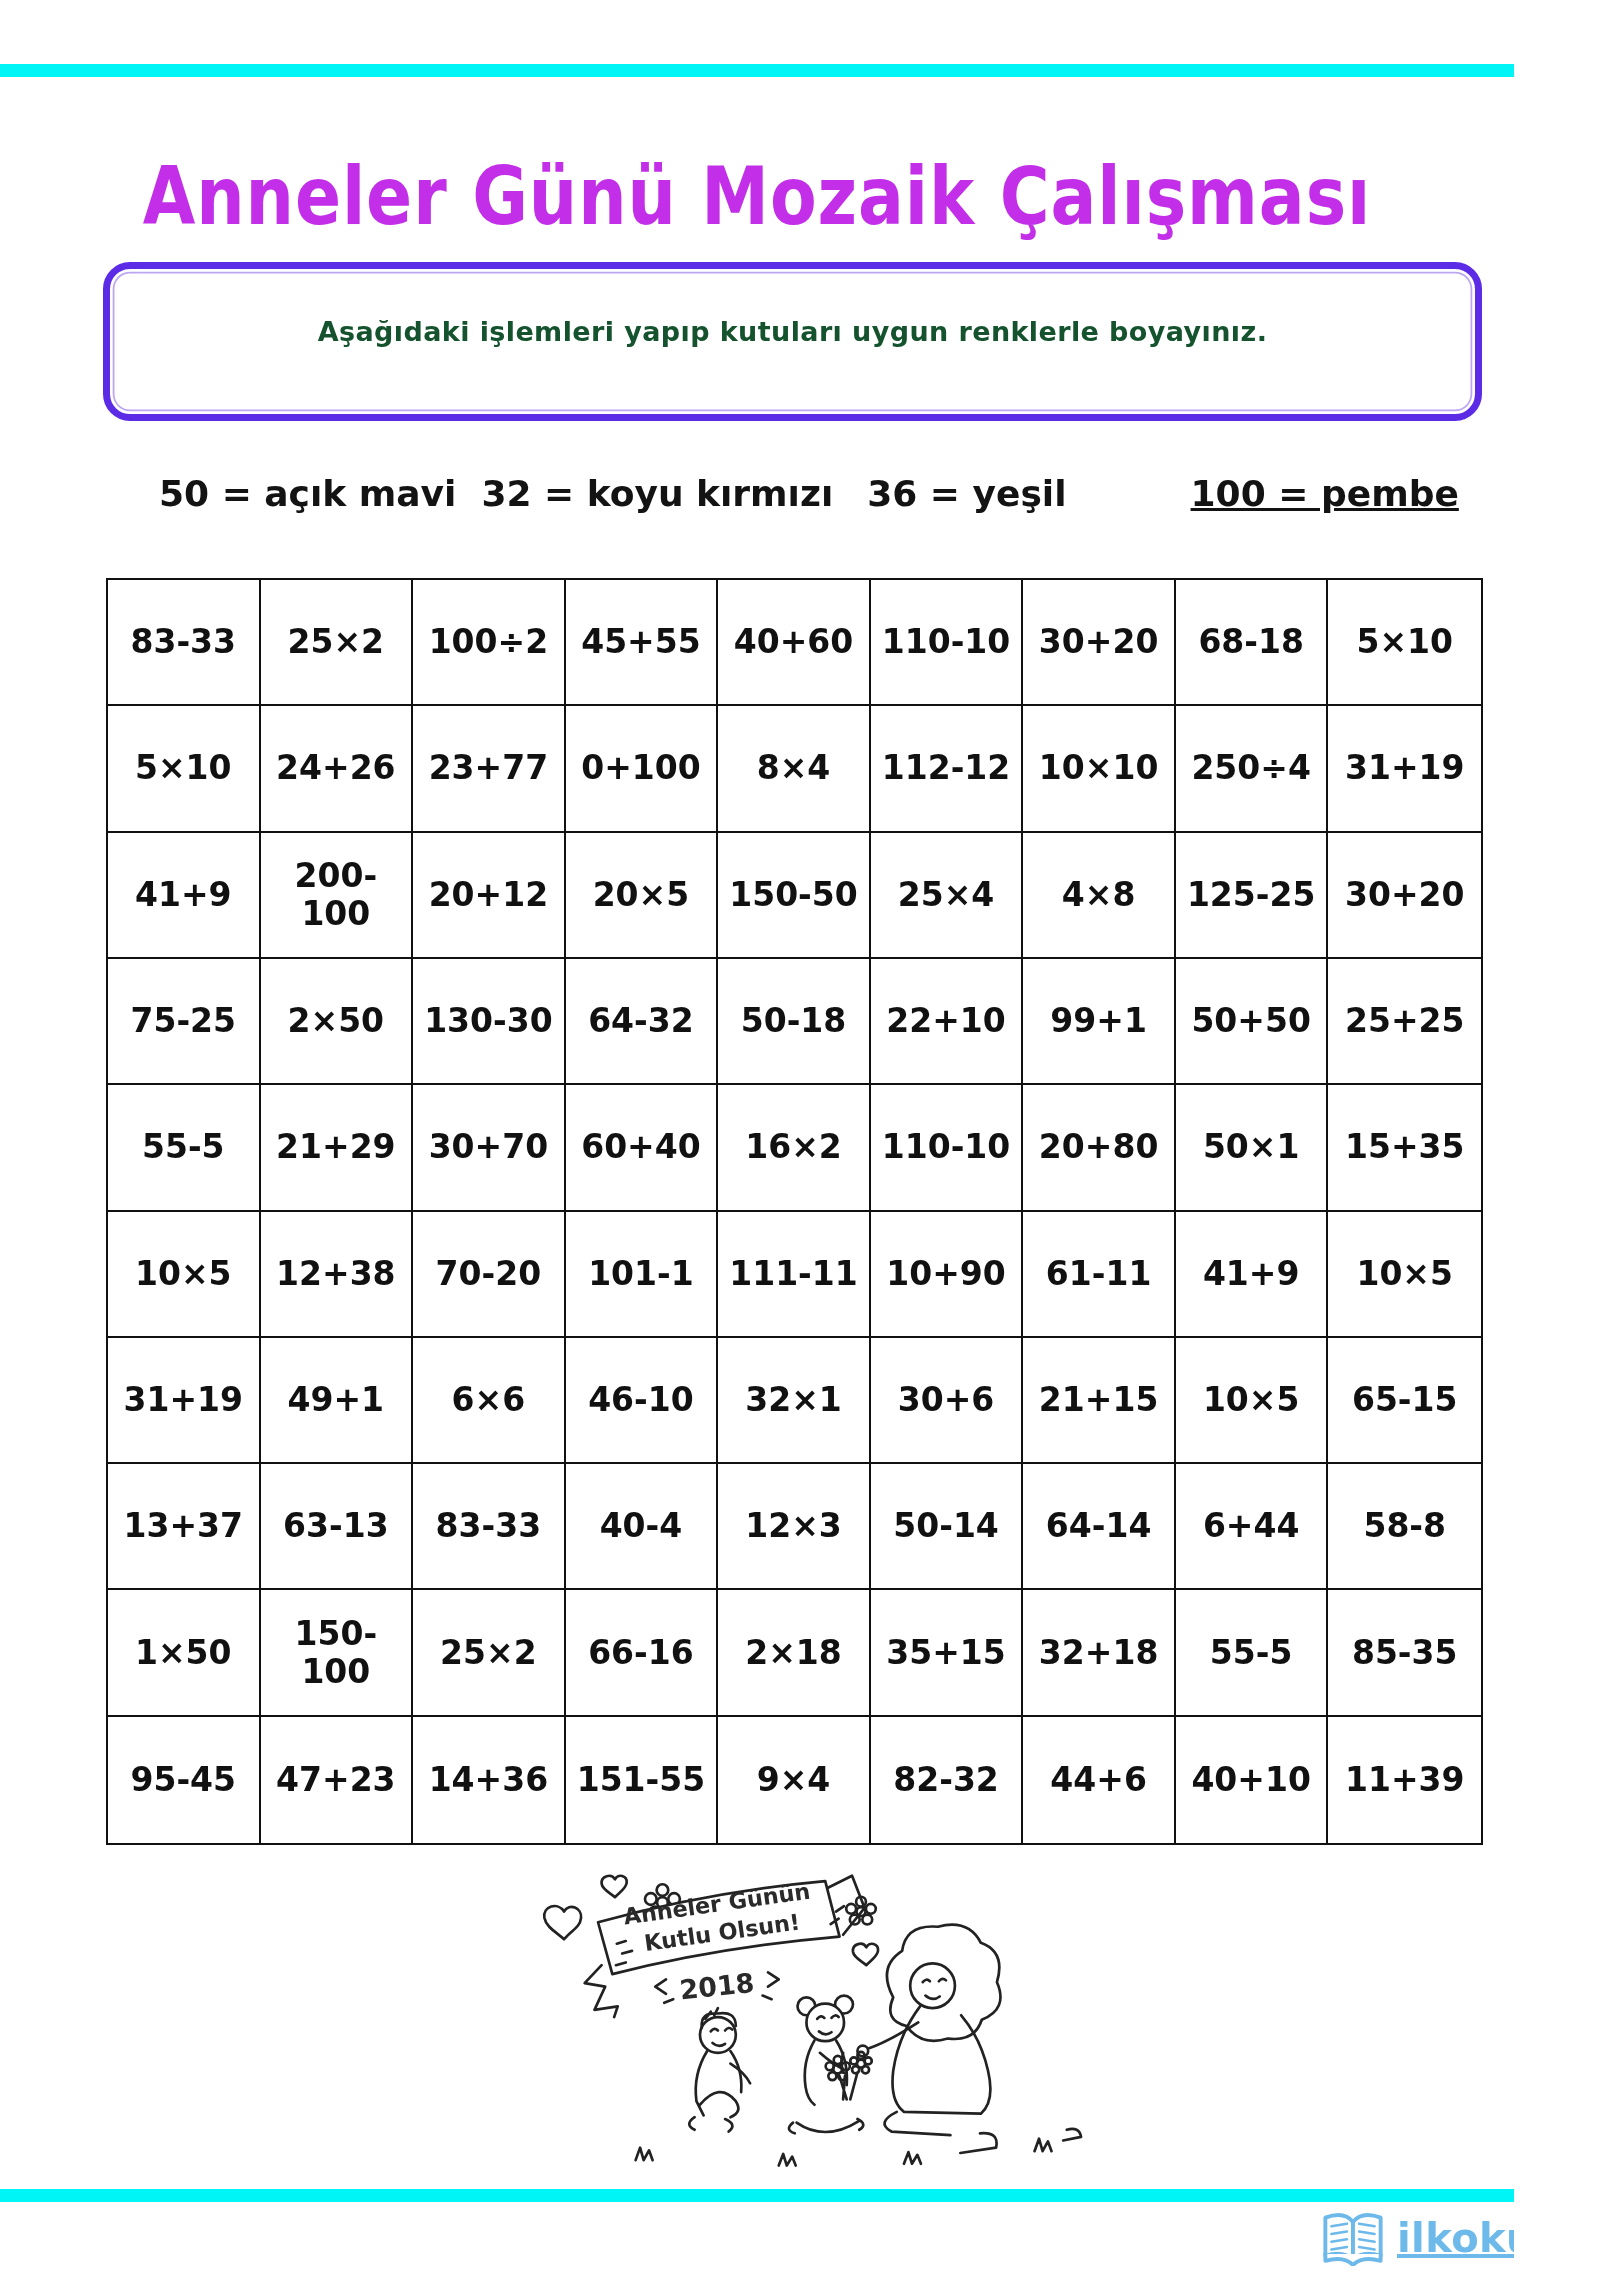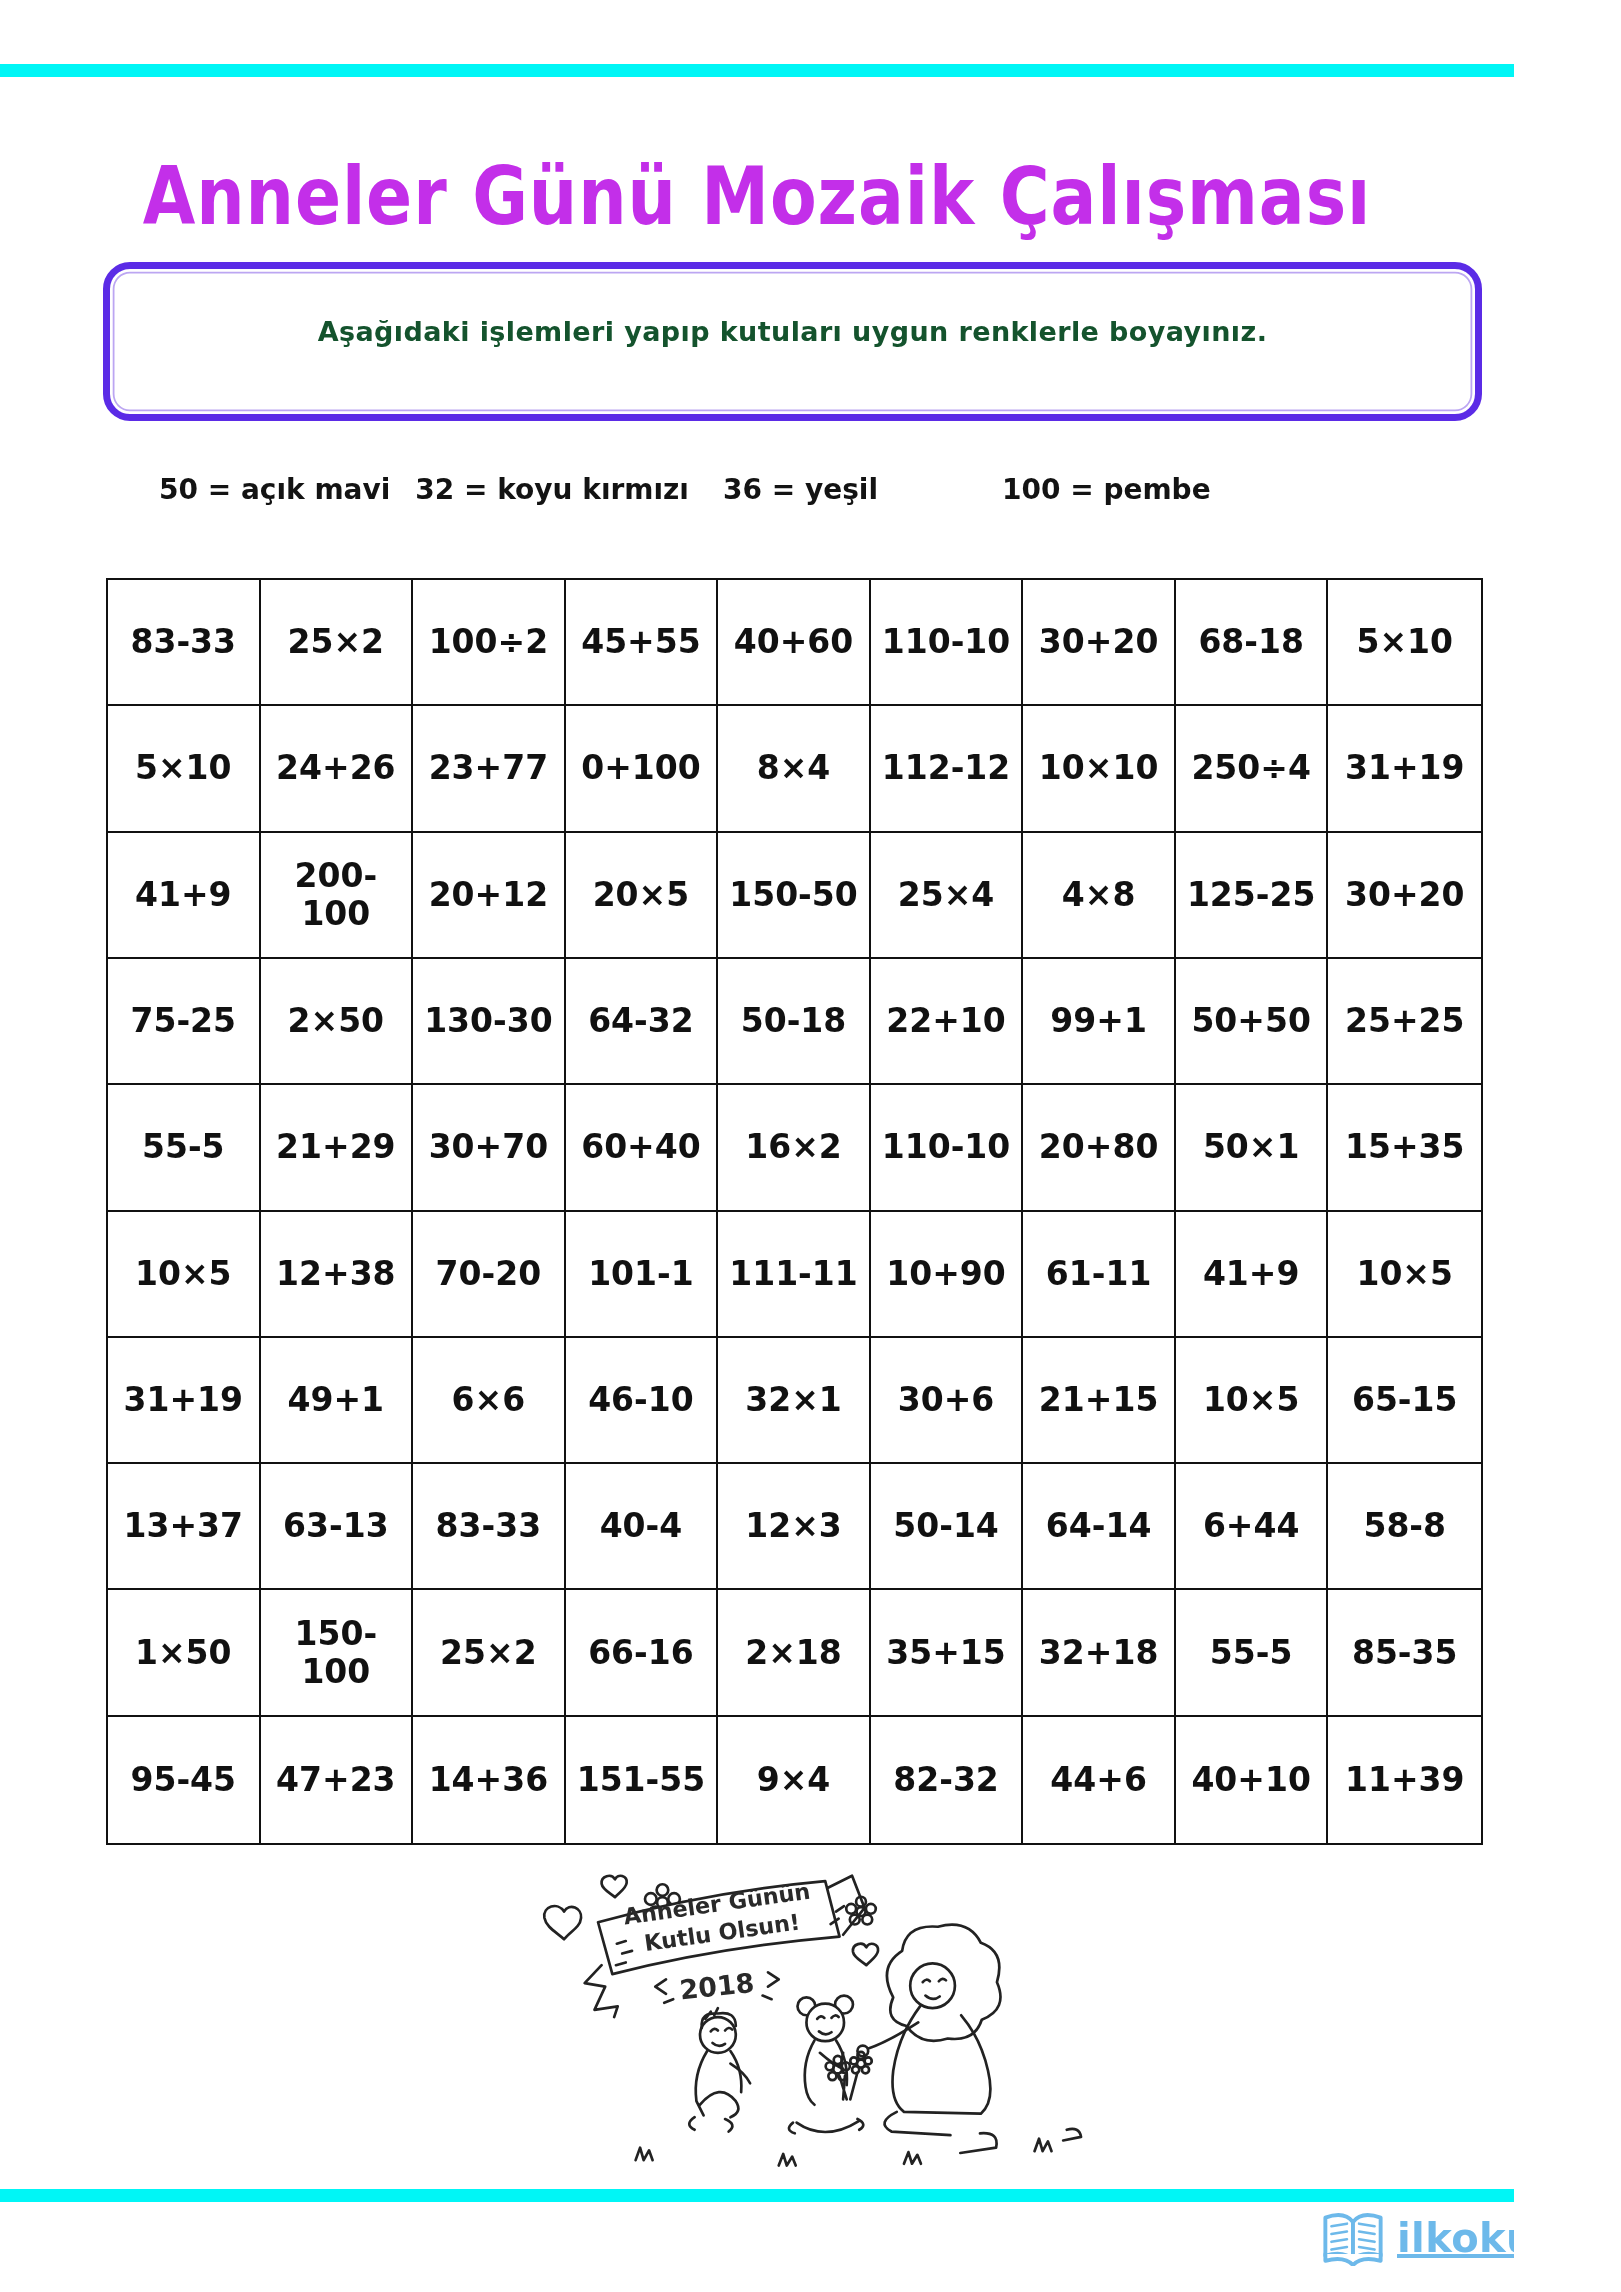--- a/index.html
+++ b/index.html
@@ -22,25 +22,25 @@
     box-sizing:border-box; border:7.2px solid #5B2BE6; border-radius:27px;
     box-shadow: inset 0 0 0 2.7px #ffffff, inset 0 0 0 4.5px #BCA6F2;
   }
   .instruction-text {
     position:absolute; top:47px; left:0; width:100%; text-align:center;
     font-size:27px; font-weight:600; color:#14532d; letter-spacing:0.4px;
   }
 
   .legend {
     position:absolute; top:473px; left:159px; display:flex; align-items:baseline;
-    font-size:28px; font-weight:700; color:#131313; white-space:nowrap;
+    font-size:36px; font-weight:700; color:#131313; white-space:nowrap;
   }
   .legend-item { margin-right:25px; }
   .legend-item.gap-mid { margin-right:34px; }
-  .legend-item.gap-big { margin-left:99px; margin-right:16px; }
+  .legend-item.gap-big { margin-left:99px; margin-right:16px;text-decoration:underline; }
 
   .grid {
     position:absolute; left:106px; top:578px; width:1377px; height:1267px;
     box-sizing:border-box; border:2.7px solid #111;
     display:grid; grid-template-columns:repeat(9,1fr); grid-template-rows:repeat(10,1fr);
   }
   .cell {
     border-right:2.7px solid #111; border-bottom:2.7px solid #111;
     display:flex; flex-direction:column; align-items:center; justify-content:center;
     font-size:33px; font-weight:700; color:#111; text-align:center;

